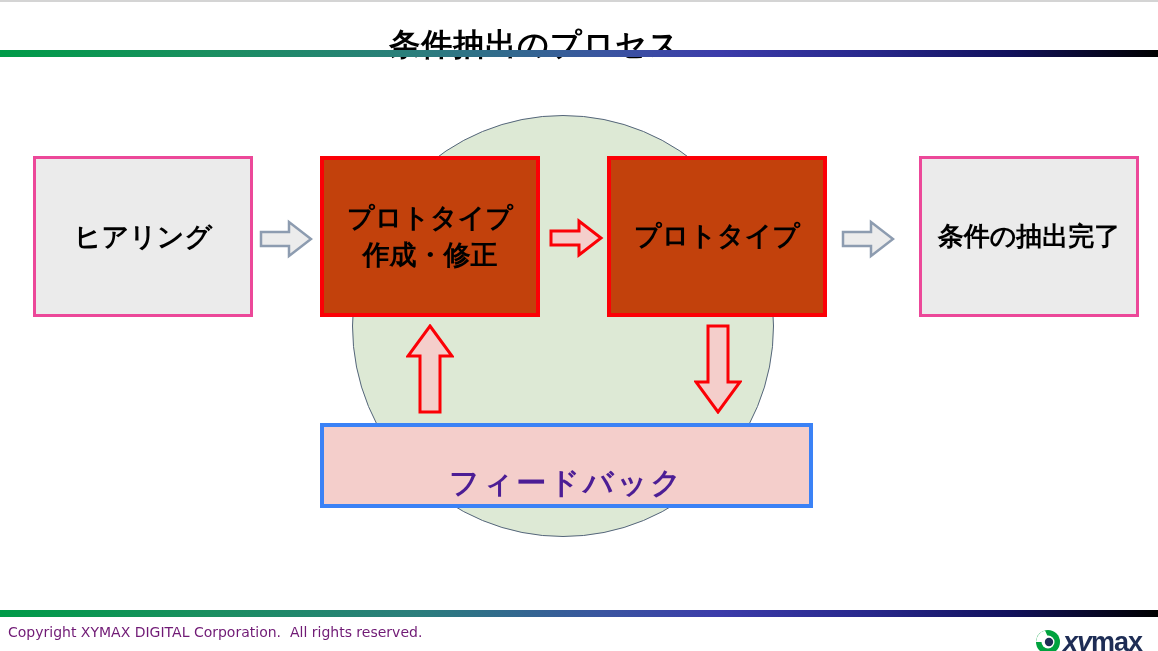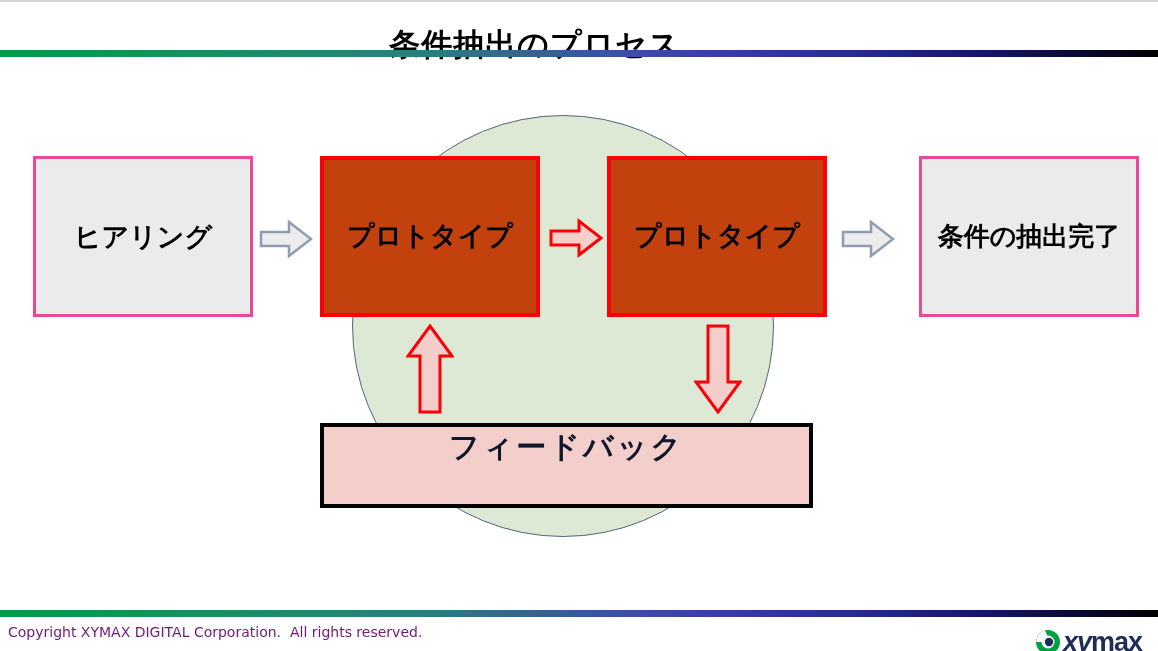--- a/index.html
+++ b/index.html
@@ -50,23 +50,23 @@
   #box-complete{left:903px;font-size:26px;margin-left:16px;}
   .flow-arrow{position:absolute;z-index:2;}
   #arrow-1{left:259px;top:219px;}
   #arrow-2{left:548px;top:217px;}
   #arrow-3{left:841px;top:219px;}
   #arrow-up{left:406px;top:324px;}
   #arrow-down{left:694px;top:324px;}
   .feedback-box{
     position:absolute;left:320px;top:423px;width:493px;height:85px;
     box-sizing:border-box;z-index:3;
-    background:#f4cecb;border:4px solid #000000;
-    display:flex;align-items:flex-start;justify-content:center;
-    font-size:30px;font-weight:bold;color:#0f172a;letter-spacing:3px;
+    background:#f4cecb;border:4px solid #3b82f6;
+    display:flex;align-items:flex-end;justify-content:center;
+    font-size:30px;font-weight:bold;color:#4c1d95;letter-spacing:3px;
   }
   .footer-copyright{
     position:absolute;left:8px;top:624px;
     font-family:"DejaVu Sans","Liberation Sans",sans-serif;
     font-size:14px;color:#701a75;white-space:pre;
   }
   .logo{
     position:absolute;right:16px;top:618px;height:47px;z-index:4;
     display:flex;align-items:center;justify-content:flex-end;
   }
@@ -89,20 +89,21 @@
 
 <div class="bg-circle"></div>
 
 <div class="step-box neutral" id="box-hearing">
   <span>ヒアリング</span>
 </div>
 
 <div class="step-box highlight" id="box-proto-create">
   <span class="two-line">
     <span>プロトタイプ</span>
+    <span>作成・修正</span>
   </span>
 </div>
 
 <div class="step-box highlight" id="box-proto-check">
   <span class="two-line">
     <span>プロトタイプ</span>
   </span>
 </div>
 
 <div class="step-box neutral" id="box-complete">

